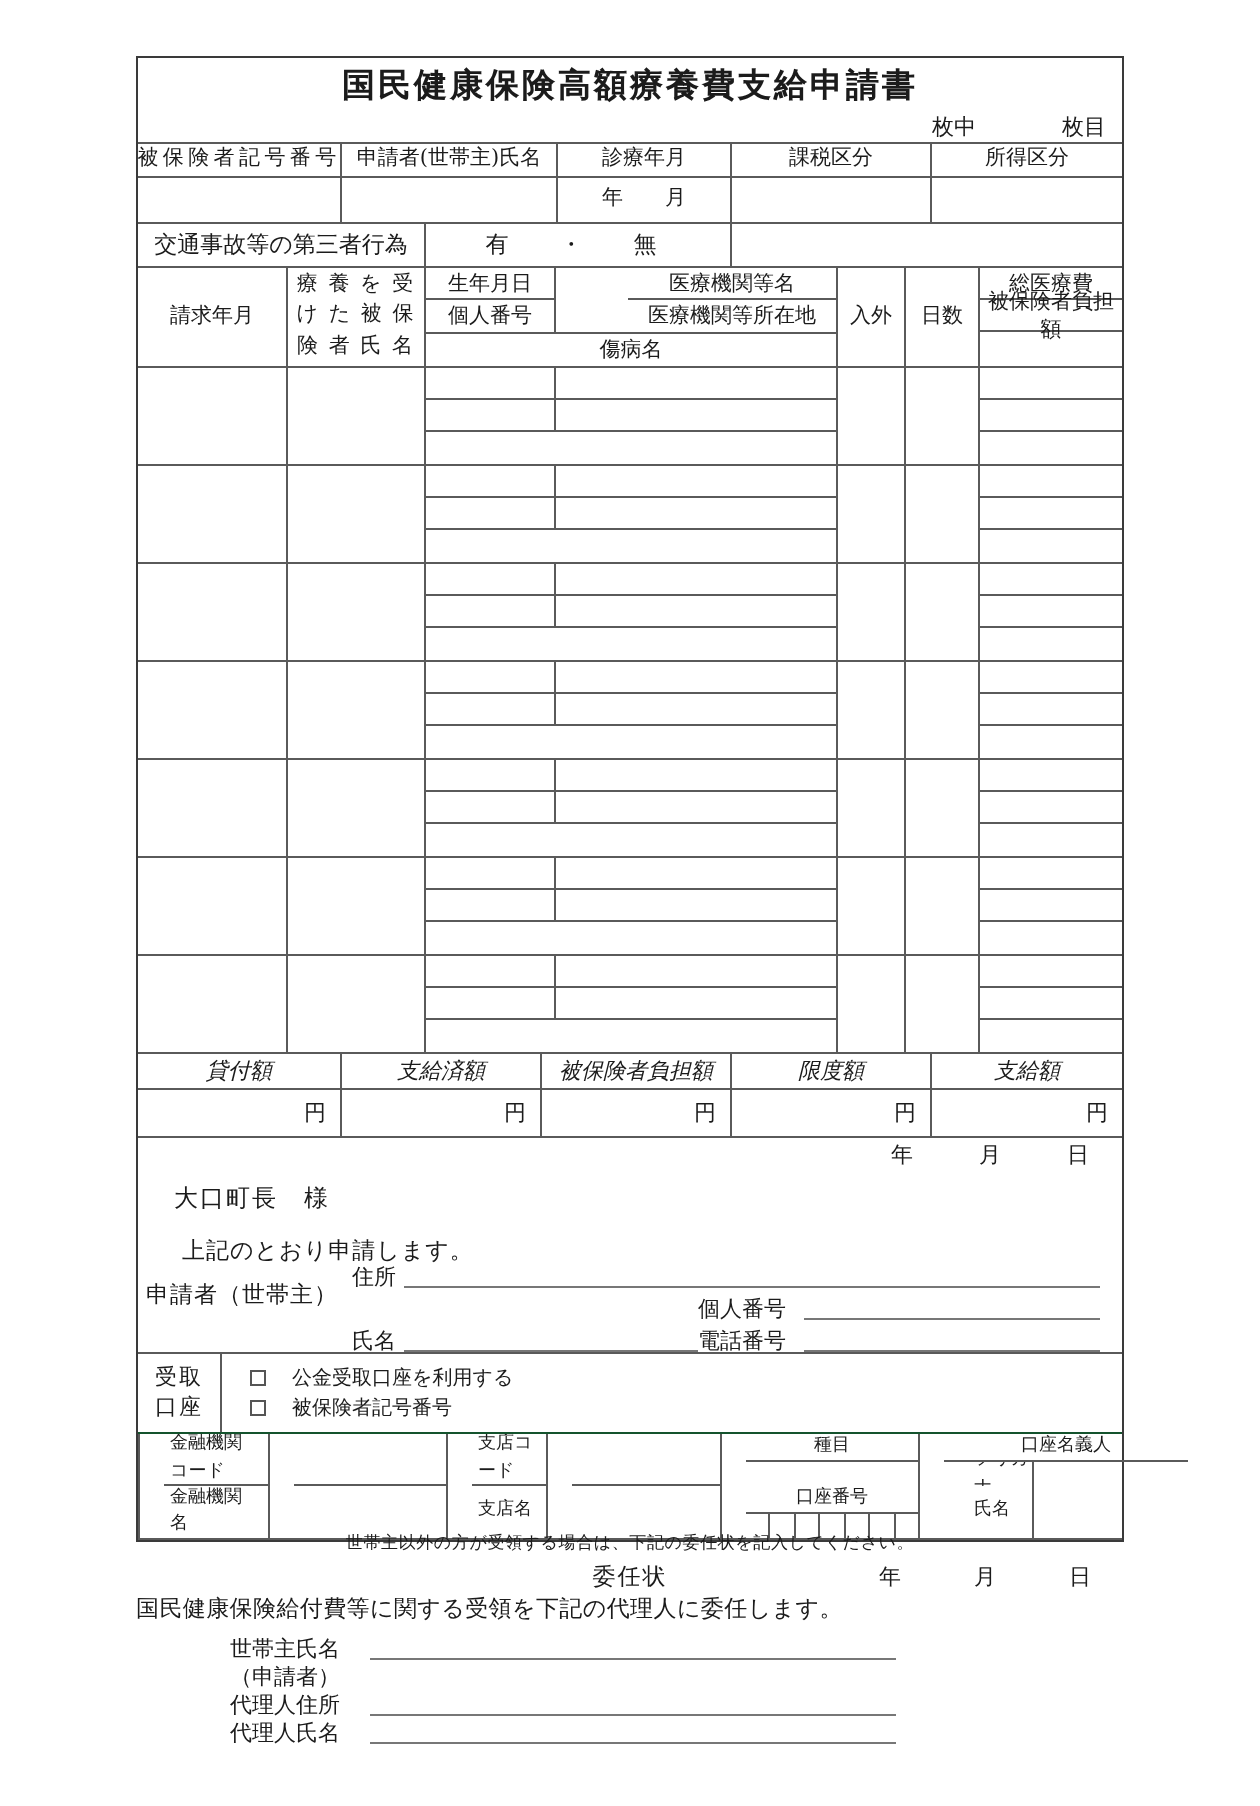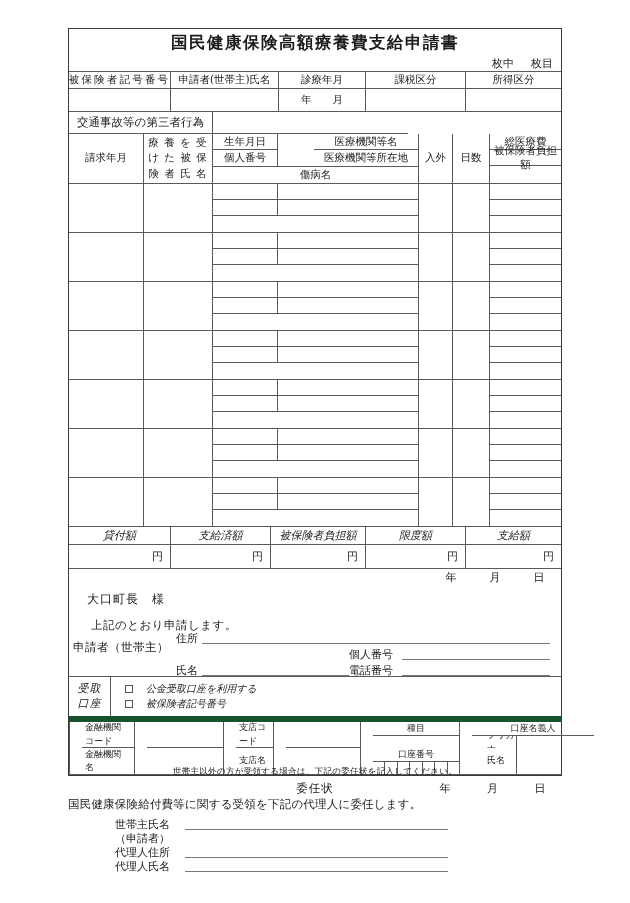--- a/index.html
+++ b/index.html
@@ -46,21 +46,21 @@
     font-size:16.5px;font-weight:700;letter-spacing:1.5px;
     border-bottom:none;
   }
   .sheet-band{
     height:15px;
     display:flex;align-items:center;justify-content:flex-end;
     border-bottom:1px solid #5a5a5a;
     padding-right:8px;
     font-size:11px;
   }
-  .sheet-band span{margin-left:17px;}
+  .sheet-band span{margin-left:43px;}
 
   
   .h1{height:17px;}
   .h1 .cell{font-size:10.5px;}
   .h2{height:23px;}
 
   .sp-wide{letter-spacing:2.2px;}
 
   
   .h3{height:22px;}
@@ -123,21 +123,21 @@
   }
   .mayor{font-size:12px;margin-left:18px;letter-spacing:1px;}
   .decl{font-size:11.5px;margin:10px 0 0 22px;letter-spacing:.5px;}
   .apl-label{
     position:absolute;left:4px;top:55px;font-size:11.5px;letter-spacing:.5px;
   }
   .fld{position:absolute;font-size:11px;}
   .ul{border-bottom:1px solid #777;display:inline-block;height:12px;vertical-align:bottom;}
 
   
-  .recv{display:flex;border-bottom:6px solid #14532d;font-style:italic;}
+  .recv{display:flex;border-bottom:1px solid #14532d;}
   .recv-lbl{
     width:42px;border-right:1px solid #5a5a5a;box-sizing:border-box;
     display:flex;flex-direction:column;align-items:center;justify-content:center;
     font-size:11px;line-height:1.35;letter-spacing:1px;
   }
   .recv-opts{flex:1;padding:4px 0 4px 14px;box-sizing:border-box;}
   .opt{display:flex;align-items:center;font-size:10px;margin:1px 0;}
   .chk{
     width:8px;height:8px;border:1px solid #555;display:inline-block;
     margin-right:13px;box-sizing:border-box;
@@ -203,20 +203,21 @@
     <div class="row h2">
       <div class="cell" style="width:102px"></div>
       <div class="cell" style="width:108px"></div>
       <div class="cell" style="width:87px">年　　月</div>
       <div class="cell" style="width:100px"></div>
       <div class="cell" style="width:95px"></div>
     </div>
 
     <div class="row h3">
       <div class="cell" style="width:144px">交通事故等の第三者行為</div>
+      <div class="cell maru" style="width:153px">有　・　無</div>
       <div class="cell" style="width:195px"></div>
     </div>
 
     <div class="th-wrap">
       <div class="th-col" style="width:75px">
         <div class="th-box" style="height:48px">請求年月</div>
       </div>
       <div class="th-col" style="width:69px">
         <div class="th-box" style="height:48px">
           <div class="ryoyo">

